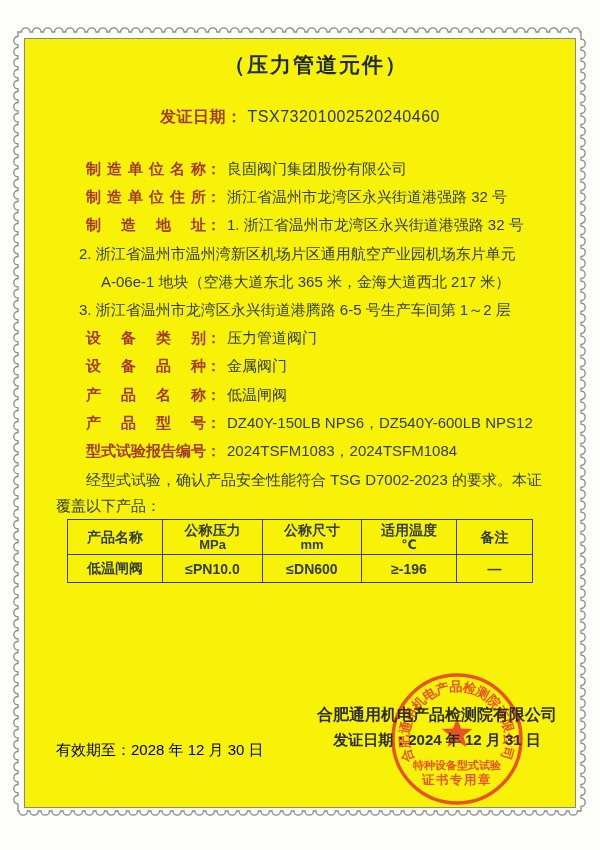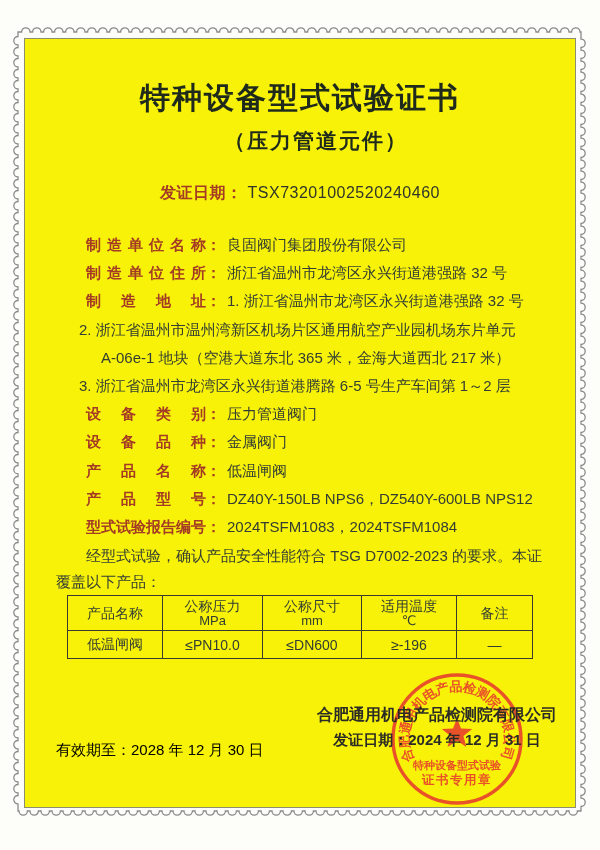--- a/index.html
+++ b/index.html
@@ -29,21 +29,21 @@
   .frow{height:28.2px;line-height:28.2px;white-space:nowrap;}
   .justify-chars{display:inline-flex;justify-content:space-between;width:120px;
                  vertical-align:top;color:#a43b25;font-weight:bold;}
   .fcolon{color:#a43b25;font-weight:bold;margin-right:6px;}
   .cont{margin-left:-7px;}
   .cont2{margin-left:15px;}
   .statement{margin:2px 26px 0 31px;text-align:left;font-size:15px;
              line-height:26px;text-indent:2em;}
   .prodtable{margin:0 auto;border-collapse:collapse;width:465px;font-size:14px;
              color:#333d33;table-layout:fixed;}
-  .prodtable th,.prodtable td{border:1.5px solid #3a3a30;font-weight:normal;padding:0;}
+  .prodtable th,.prodtable td{border:1.5px solid #3a3a30;font-weight:bold;padding:0;}
   .prodtable th{height:34px;vertical-align:middle;}
   .prodtable td{height:27px;vertical-align:middle;}
   .hname{line-height:16px;}
   .hunit{line-height:14px;font-size:13px;text-align:center;}
   .col1{width:95px;} .col2{width:100px;} .col3{width:99px;} .col4{width:95px;} .col5{width:76px;}
   .valid{position:absolute;left:31px;top:702px;font-size:15px;z-index:2;color:#000000;}
   .issuer{position:absolute;right:14px;top:663px;width:248px;text-align:center;
           font-size:16px;font-weight:bold;line-height:25px;color:#2c2c26;z-index:2;}
   .issue-date{font-size:15px;}
   .seal{position:absolute;left:362px;top:630px;width:140px;height:140px;z-index:1;opacity:.92;}
@@ -53,21 +53,20 @@
 <body>
 
 <div class="page">
 
   <svg class="scallops" viewBox="0 0 600 850" xmlns="http://www.w3.org/2000/svg">
     <path id="scallop-path" d="M18,32l1,0l2.6,0a4.2,4.2 0 0 1 8.4,0l2.6,0a4.2,4.2 0 0 1 8.4,0l2.6,0a4.2,4.2 0 0 1 8.4,0l2.6,0a4.2,4.2 0 0 1 8.4,0l2.6,0a4.2,4.2 0 0 1 8.4,0l2.6,0a4.2,4.2 0 0 1 8.4,0l2.6,0a4.2,4.2 0 0 1 8.4,0l2.6,0a4.2,4.2 0 0 1 8.4,0l2.6,0a4.2,4.2 0 0 1 8.4,0l2.6,0a4.2,4.2 0 0 1 8.4,0l2.6,0a4.2,4.2 0 0 1 8.4,0l2.6,0a4.2,4.2 0 0 1 8.4,0l2.6,0a4.2,4.2 0 0 1 8.4,0l2.6,0a4.2,4.2 0 0 1 8.4,0l2.6,0a4.2,4.2 0 0 1 8.4,0l2.6,0a4.2,4.2 0 0 1 8.4,0l2.6,0a4.2,4.2 0 0 1 8.4,0l2.6,0a4.2,4.2 0 0 1 8.4,0l2.6,0a4.2,4.2 0 0 1 8.4,0l2.6,0a4.2,4.2 0 0 1 8.4,0l2.6,0a4.2,4.2 0 0 1 8.4,0l2.6,0a4.2,4.2 0 0 1 8.4,0l2.6,0a4.2,4.2 0 0 1 8.4,0l2.6,0a4.2,4.2 0 0 1 8.4,0l2.6,0a4.2,4.2 0 0 1 8.4,0l2.6,0a4.2,4.2 0 0 1 8.4,0l2.6,0a4.2,4.2 0 0 1 8.4,0l2.6,0a4.2,4.2 0 0 1 8.4,0l2.6,0a4.2,4.2 0 0 1 8.4,0l2.6,0a4.2,4.2 0 0 1 8.4,0l2.6,0a4.2,4.2 0 0 1 8.4,0l2.6,0a4.2,4.2 0 0 1 8.4,0l2.6,0a4.2,4.2 0 0 1 8.4,0l2.6,0a4.2,4.2 0 0 1 8.4,0l2.6,0a4.2,4.2 0 0 1 8.4,0l2.6,0a4.2,4.2 0 0 1 8.4,0l2.6,0a4.2,4.2 0 0 1 8.4,0l2.6,0a4.2,4.2 0 0 1 8.4,0l2.6,0a4.2,4.2 0 0 1 8.4,0l2.6,0a4.2,4.2 0 0 1 8.4,0l2.6,0a4.2,4.2 0 0 1 8.4,0l2.6,0a4.2,4.2 0 0 1 8.4,0l2.6,0a4.2,4.2 0 0 1 8.4,0l2.6,0a4.2,4.2 0 0 1 8.4,0l2.6,0a4.2,4.2 0 0 1 8.4,0l2.6,0a4.2,4.2 0 0 1 8.4,0l2.6,0a4.2,4.2 0 0 1 8.4,0l2.6,0a4.2,4.2 0 0 1 8.4,0l2.6,0a4.2,4.2 0 0 1 8.4,0l2.6,0a4.2,4.2 0 0 1 8.4,0l2.6,0a4.2,4.2 0 0 1 8.4,0l1,0l0,4.5l0,2.6a4.2,4.2 0 0 1 0,8.4l0,2.6a4.2,4.2 0 0 1 0,8.4l0,2.6a4.2,4.2 0 0 1 0,8.4l0,2.6a4.2,4.2 0 0 1 0,8.4l0,2.6a4.2,4.2 0 0 1 0,8.4l0,2.6a4.2,4.2 0 0 1 0,8.4l0,2.6a4.2,4.2 0 0 1 0,8.4l0,2.6a4.2,4.2 0 0 1 0,8.4l0,2.6a4.2,4.2 0 0 1 0,8.4l0,2.6a4.2,4.2 0 0 1 0,8.4l0,2.6a4.2,4.2 0 0 1 0,8.4l0,2.6a4.2,4.2 0 0 1 0,8.4l0,2.6a4.2,4.2 0 0 1 0,8.4l0,2.6a4.2,4.2 0 0 1 0,8.4l0,2.6a4.2,4.2 0 0 1 0,8.4l0,2.6a4.2,4.2 0 0 1 0,8.4l0,2.6a4.2,4.2 0 0 1 0,8.4l0,2.6a4.2,4.2 0 0 1 0,8.4l0,2.6a4.2,4.2 0 0 1 0,8.4l0,2.6a4.2,4.2 0 0 1 0,8.4l0,2.6a4.2,4.2 0 0 1 0,8.4l0,2.6a4.2,4.2 0 0 1 0,8.4l0,2.6a4.2,4.2 0 0 1 0,8.4l0,2.6a4.2,4.2 0 0 1 0,8.4l0,2.6a4.2,4.2 0 0 1 0,8.4l0,2.6a4.2,4.2 0 0 1 0,8.4l0,2.6a4.2,4.2 0 0 1 0,8.4l0,2.6a4.2,4.2 0 0 1 0,8.4l0,2.6a4.2,4.2 0 0 1 0,8.4l0,2.6a4.2,4.2 0 0 1 0,8.4l0,2.6a4.2,4.2 0 0 1 0,8.4l0,2.6a4.2,4.2 0 0 1 0,8.4l0,2.6a4.2,4.2 0 0 1 0,8.4l0,2.6a4.2,4.2 0 0 1 0,8.4l0,2.6a4.2,4.2 0 0 1 0,8.4l0,2.6a4.2,4.2 0 0 1 0,8.4l0,2.6a4.2,4.2 0 0 1 0,8.4l0,2.6a4.2,4.2 0 0 1 0,8.4l0,2.6a4.2,4.2 0 0 1 0,8.4l0,2.6a4.2,4.2 0 0 1 0,8.4l0,2.6a4.2,4.2 0 0 1 0,8.4l0,2.6a4.2,4.2 0 0 1 0,8.4l0,2.6a4.2,4.2 0 0 1 0,8.4l0,2.6a4.2,4.2 0 0 1 0,8.4l0,2.6a4.2,4.2 0 0 1 0,8.4l0,2.6a4.2,4.2 0 0 1 0,8.4l0,2.6a4.2,4.2 0 0 1 0,8.4l0,2.6a4.2,4.2 0 0 1 0,8.4l0,2.6a4.2,4.2 0 0 1 0,8.4l0,2.6a4.2,4.2 0 0 1 0,8.4l0,2.6a4.2,4.2 0 0 1 0,8.4l0,2.6a4.2,4.2 0 0 1 0,8.4l0,2.6a4.2,4.2 0 0 1 0,8.4l0,2.6a4.2,4.2 0 0 1 0,8.4l0,2.6a4.2,4.2 0 0 1 0,8.4l0,2.6a4.2,4.2 0 0 1 0,8.4l0,2.6a4.2,4.2 0 0 1 0,8.4l0,2.6a4.2,4.2 0 0 1 0,8.4l0,2.6a4.2,4.2 0 0 1 0,8.4l0,2.6a4.2,4.2 0 0 1 0,8.4l0,2.6a4.2,4.2 0 0 1 0,8.4l0,2.6a4.2,4.2 0 0 1 0,8.4l0,2.6a4.2,4.2 0 0 1 0,8.4l0,2.6a4.2,4.2 0 0 1 0,8.4l0,2.6a4.2,4.2 0 0 1 0,8.4l0,2.6a4.2,4.2 0 0 1 0,8.4l0,2.6a4.2,4.2 0 0 1 0,8.4l0,2.6a4.2,4.2 0 0 1 0,8.4l0,2.6a4.2,4.2 0 0 1 0,8.4l0,2.6a4.2,4.2 0 0 1 0,8.4l0,4.5l-1,0l-2.6,0a4.2,4.2 0 0 1 -8.4,0l-2.6,0a4.2,4.2 0 0 1 -8.4,0l-2.6,0a4.2,4.2 0 0 1 -8.4,0l-2.6,0a4.2,4.2 0 0 1 -8.4,0l-2.6,0a4.2,4.2 0 0 1 -8.4,0l-2.6,0a4.2,4.2 0 0 1 -8.4,0l-2.6,0a4.2,4.2 0 0 1 -8.4,0l-2.6,0a4.2,4.2 0 0 1 -8.4,0l-2.6,0a4.2,4.2 0 0 1 -8.4,0l-2.6,0a4.2,4.2 0 0 1 -8.4,0l-2.6,0a4.2,4.2 0 0 1 -8.4,0l-2.6,0a4.2,4.2 0 0 1 -8.4,0l-2.6,0a4.2,4.2 0 0 1 -8.4,0l-2.6,0a4.2,4.2 0 0 1 -8.4,0l-2.6,0a4.2,4.2 0 0 1 -8.4,0l-2.6,0a4.2,4.2 0 0 1 -8.4,0l-2.6,0a4.2,4.2 0 0 1 -8.4,0l-2.6,0a4.2,4.2 0 0 1 -8.4,0l-2.6,0a4.2,4.2 0 0 1 -8.4,0l-2.6,0a4.2,4.2 0 0 1 -8.4,0l-2.6,0a4.2,4.2 0 0 1 -8.4,0l-2.6,0a4.2,4.2 0 0 1 -8.4,0l-2.6,0a4.2,4.2 0 0 1 -8.4,0l-2.6,0a4.2,4.2 0 0 1 -8.4,0l-2.6,0a4.2,4.2 0 0 1 -8.4,0l-2.6,0a4.2,4.2 0 0 1 -8.4,0l-2.6,0a4.2,4.2 0 0 1 -8.4,0l-2.6,0a4.2,4.2 0 0 1 -8.4,0l-2.6,0a4.2,4.2 0 0 1 -8.4,0l-2.6,0a4.2,4.2 0 0 1 -8.4,0l-2.6,0a4.2,4.2 0 0 1 -8.4,0l-2.6,0a4.2,4.2 0 0 1 -8.4,0l-2.6,0a4.2,4.2 0 0 1 -8.4,0l-2.6,0a4.2,4.2 0 0 1 -8.4,0l-2.6,0a4.2,4.2 0 0 1 -8.4,0l-2.6,0a4.2,4.2 0 0 1 -8.4,0l-2.6,0a4.2,4.2 0 0 1 -8.4,0l-2.6,0a4.2,4.2 0 0 1 -8.4,0l-2.6,0a4.2,4.2 0 0 1 -8.4,0l-2.6,0a4.2,4.2 0 0 1 -8.4,0l-2.6,0a4.2,4.2 0 0 1 -8.4,0l-2.6,0a4.2,4.2 0 0 1 -8.4,0l-2.6,0a4.2,4.2 0 0 1 -8.4,0l-2.6,0a4.2,4.2 0 0 1 -8.4,0l-2.6,0a4.2,4.2 0 0 1 -8.4,0l-2.6,0a4.2,4.2 0 0 1 -8.4,0l-2.6,0a4.2,4.2 0 0 1 -8.4,0l-2.6,0a4.2,4.2 0 0 1 -8.4,0l-2.6,0a4.2,4.2 0 0 1 -8.4,0l-2.6,0a4.2,4.2 0 0 1 -8.4,0l-2.6,0a4.2,4.2 0 0 1 -8.4,0l-1,0l0,-4.5l0,-2.6a4.2,4.2 0 0 1 0,-8.4l0,-2.6a4.2,4.2 0 0 1 0,-8.4l0,-2.6a4.2,4.2 0 0 1 0,-8.4l0,-2.6a4.2,4.2 0 0 1 0,-8.4l0,-2.6a4.2,4.2 0 0 1 0,-8.4l0,-2.6a4.2,4.2 0 0 1 0,-8.4l0,-2.6a4.2,4.2 0 0 1 0,-8.4l0,-2.6a4.2,4.2 0 0 1 0,-8.4l0,-2.6a4.2,4.2 0 0 1 0,-8.4l0,-2.6a4.2,4.2 0 0 1 0,-8.4l0,-2.6a4.2,4.2 0 0 1 0,-8.4l0,-2.6a4.2,4.2 0 0 1 0,-8.4l0,-2.6a4.2,4.2 0 0 1 0,-8.4l0,-2.6a4.2,4.2 0 0 1 0,-8.4l0,-2.6a4.2,4.2 0 0 1 0,-8.4l0,-2.6a4.2,4.2 0 0 1 0,-8.4l0,-2.6a4.2,4.2 0 0 1 0,-8.4l0,-2.6a4.2,4.2 0 0 1 0,-8.4l0,-2.6a4.2,4.2 0 0 1 0,-8.4l0,-2.6a4.2,4.2 0 0 1 0,-8.4l0,-2.6a4.2,4.2 0 0 1 0,-8.4l0,-2.6a4.2,4.2 0 0 1 0,-8.4l0,-2.6a4.2,4.2 0 0 1 0,-8.4l0,-2.6a4.2,4.2 0 0 1 0,-8.4l0,-2.6a4.2,4.2 0 0 1 0,-8.4l0,-2.6a4.2,4.2 0 0 1 0,-8.4l0,-2.6a4.2,4.2 0 0 1 0,-8.4l0,-2.6a4.2,4.2 0 0 1 0,-8.4l0,-2.6a4.2,4.2 0 0 1 0,-8.4l0,-2.6a4.2,4.2 0 0 1 0,-8.4l0,-2.6a4.2,4.2 0 0 1 0,-8.4l0,-2.6a4.2,4.2 0 0 1 0,-8.4l0,-2.6a4.2,4.2 0 0 1 0,-8.4l0,-2.6a4.2,4.2 0 0 1 0,-8.4l0,-2.6a4.2,4.2 0 0 1 0,-8.4l0,-2.6a4.2,4.2 0 0 1 0,-8.4l0,-2.6a4.2,4.2 0 0 1 0,-8.4l0,-2.6a4.2,4.2 0 0 1 0,-8.4l0,-2.6a4.2,4.2 0 0 1 0,-8.4l0,-2.6a4.2,4.2 0 0 1 0,-8.4l0,-2.6a4.2,4.2 0 0 1 0,-8.4l0,-2.6a4.2,4.2 0 0 1 0,-8.4l0,-2.6a4.2,4.2 0 0 1 0,-8.4l0,-2.6a4.2,4.2 0 0 1 0,-8.4l0,-2.6a4.2,4.2 0 0 1 0,-8.4l0,-2.6a4.2,4.2 0 0 1 0,-8.4l0,-2.6a4.2,4.2 0 0 1 0,-8.4l0,-2.6a4.2,4.2 0 0 1 0,-8.4l0,-2.6a4.2,4.2 0 0 1 0,-8.4l0,-2.6a4.2,4.2 0 0 1 0,-8.4l0,-2.6a4.2,4.2 0 0 1 0,-8.4l0,-2.6a4.2,4.2 0 0 1 0,-8.4l0,-2.6a4.2,4.2 0 0 1 0,-8.4l0,-2.6a4.2,4.2 0 0 1 0,-8.4l0,-2.6a4.2,4.2 0 0 1 0,-8.4l0,-2.6a4.2,4.2 0 0 1 0,-8.4l0,-2.6a4.2,4.2 0 0 1 0,-8.4l0,-2.6a4.2,4.2 0 0 1 0,-8.4l0,-2.6a4.2,4.2 0 0 1 0,-8.4l0,-2.6a4.2,4.2 0 0 1 0,-8.4l0,-2.6a4.2,4.2 0 0 1 0,-8.4l0,-2.6a4.2,4.2 0 0 1 0,-8.4l0,-2.6a4.2,4.2 0 0 1 0,-8.4l0,-2.6a4.2,4.2 0 0 1 0,-8.4l0,-2.6a4.2,4.2 0 0 1 0,-8.4l0,-2.6a4.2,4.2 0 0 1 0,-8.4l0,-2.6a4.2,4.2 0 0 1 0,-8.4l0,-2.6a4.2,4.2 0 0 1 0,-8.4l0,-2.6a4.2,4.2 0 0 1 0,-8.4l0,-2.6a4.2,4.2 0 0 1 0,-8.4l0,-4.5Z" fill="none" stroke="#8a8a8a" stroke-width="1.3"></path>
   </svg>
 
   <div class="cert">
 
-    <div class="title">特种设备型式试验证书</div>
     <div class="subtitle">（压力管道元件）</div>
 
     <div class="certno">
       <span class="red">发证日期</span><span class="red">：</span>
       <span>TSX73201002520240460</span>
     </div>
 
     <div class="fields">
       <div class="frow">
         <span class="justify-chars">

